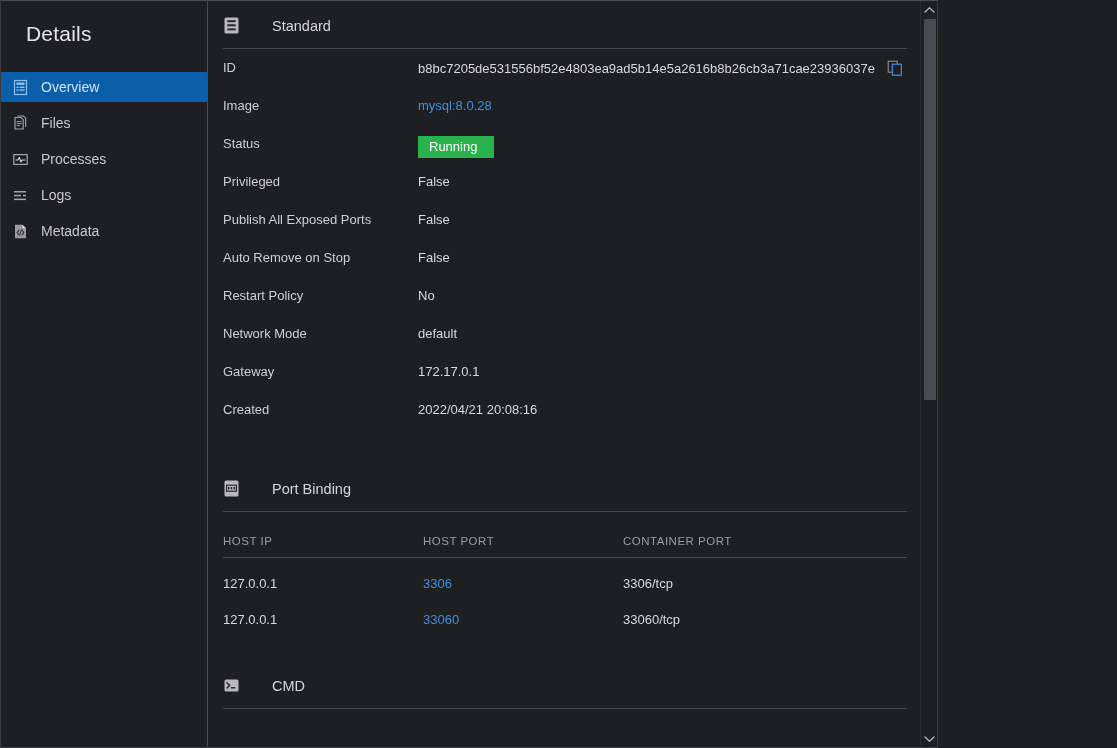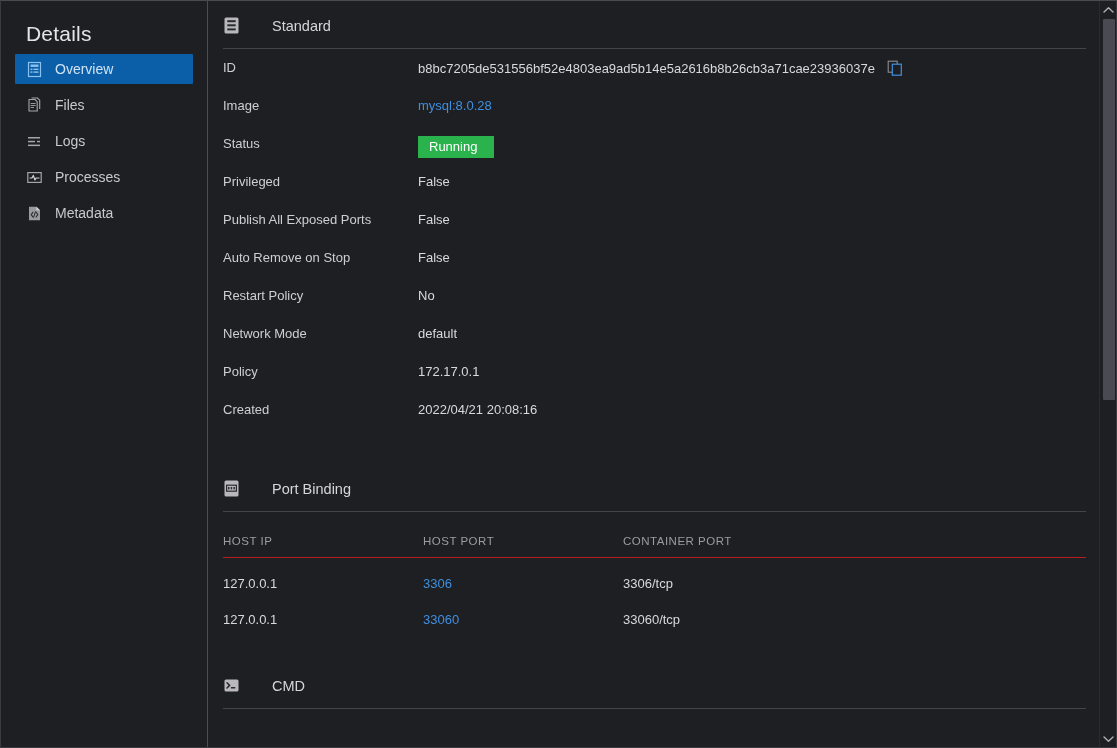--- a/index.html
+++ b/index.html
@@ -4,21 +4,21 @@
 <style>
   * { box-sizing: border-box; margin: 0; padding: 0; }
   html, body {
     width: 1117px; height: 748px;
     background: #1e1f22;
     font-family: "Liberation Sans", sans-serif;
     overflow: hidden;
   }
   #app {
     position: relative;
-    width: 1117px; height: 748px;
+    width: 938px; height: 748px;
     display: flex;
     background: #6d28d9;
     border: 1px solid #3a3b40;
     border-top: 1px solid #4a4b50;
   }
 
   
   #sidebar {
     width: 207px;
     height: 100%;
@@ -27,21 +27,21 @@
     flex: 0 0 207px;
     position: relative;
   }
   #sidebar-title {
     color: #e4e4e6;
     font-size: 21px;
     font-weight: normal;
     padding: 21px 0 0 25px;
     letter-spacing: 0.2px;
   }
-  #nav { margin-top: 8px; padding: 0 14px; }
+  #nav { margin-top: 26px; padding: 0 0; }
   .nav-item {
     display: flex;
     align-items: center;
     height: 30px;
     padding-left: 10px;
     margin-bottom: 6px;
     cursor: pointer;
     color: #c9c9cc;
     font-size: 14px;
     border-radius: 1px;
@@ -215,37 +215,37 @@
             <rect x="4.6" y="8" width="5" height="0.9" fill="#a6a6aa"></rect>
             <rect x="4.6" y="10" width="3.4" height="0.9" fill="#a6a6aa"></rect>
           </svg>
         </span>
         <span class="nav-label">Files</span>
       </div>
 
       <div class="nav-item">
         <span class="nav-icon">
           <svg width="17" height="17" viewBox="0 0 17 17">
+            <rect x="1.8" y="3.6" width="13.4" height="9.8" fill="none" stroke="#a6a6aa" stroke-width="1.2"></rect>
+            <path d="M4 9 h2 l1.3 -2.6 L9 11 l1.1 -2 H13" fill="none" stroke="#d2d2d6" stroke-width="1.2" stroke-linejoin="round" stroke-linecap="round"></path>
+          </svg>
+        </span>
+        <span class="nav-label">Processes</span>
+      </div>
+
+      <div class="nav-item">
+        <span class="nav-icon">
+          <svg width="17" height="17" viewBox="0 0 17 17">
             <rect x="2" y="4" width="12" height="1.5" fill="#a6a6aa"></rect>
             <rect x="2" y="7.8" width="7" height="1.5" fill="#a6a6aa"></rect>
             <rect x="11" y="7.8" width="3" height="1.5" fill="#a6a6aa"></rect>
             <rect x="2" y="11.6" width="12" height="1.5" fill="#a6a6aa"></rect>
           </svg>
         </span>
         <span class="nav-label">Logs</span>
-      </div>
-
-      <div class="nav-item">
-        <span class="nav-icon">
-          <svg width="17" height="17" viewBox="0 0 17 17">
-            <rect x="1.8" y="3.6" width="13.4" height="9.8" fill="none" stroke="#a6a6aa" stroke-width="1.2"></rect>
-            <path d="M4 9 h2 l1.3 -2.6 L9 11 l1.1 -2 H13" fill="none" stroke="#d2d2d6" stroke-width="1.2" stroke-linejoin="round" stroke-linecap="round"></path>
-          </svg>
-        </span>
-        <span class="nav-label">Processes</span>
       </div>
 
       <div class="nav-item">
         <span class="nav-icon">
           <svg width="17" height="17" viewBox="0 0 17 17">
             <path d="M3 1.8 h7.4 L14 5.2 V15.2 H3 Z" fill="#9a9a9e"></path>
             <path d="M10.4 1.8 V5.2 H14 Z" fill="#d6d6da"></path>
             <path d="M6.9 7.2 L5.2 9.6 L6.9 12" fill="none" stroke="#2a2b2f" stroke-width="1.1" stroke-linecap="round" stroke-linejoin="round"></path>
             <path d="M10.1 7.2 L11.8 9.6 L10.1 12" fill="none" stroke="#2a2b2f" stroke-width="1.1" stroke-linecap="round" stroke-linejoin="round"></path>
             <path d="M9.4 6.8 L7.6 12.3" stroke="#2a2b2f" stroke-width="1" stroke-linecap="round"></path>
@@ -320,21 +320,21 @@
           <div class="prop-val">No</div>
         </div>
 
         <div class="prop-row">
           <div class="prop-key">Network Mode</div>
           <div class="prop-val">default</div>
         </div>
 
 
         <div class="prop-row">
-          <div class="prop-key">Policy</div>
+          <div class="prop-key">Gateway</div>
           <div class="prop-val">172.17.0.1</div>
         </div>
 
         <div class="prop-row">
           <div class="prop-key">Created</div>
           <div class="prop-val">2022/04/21 20:08:16</div>
         </div>
 
       </div>
 

